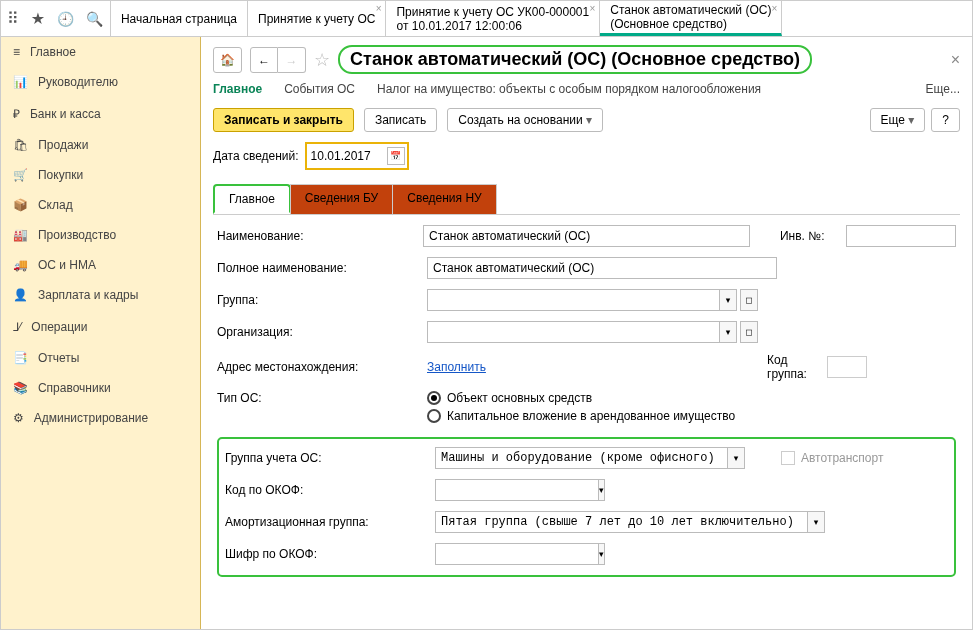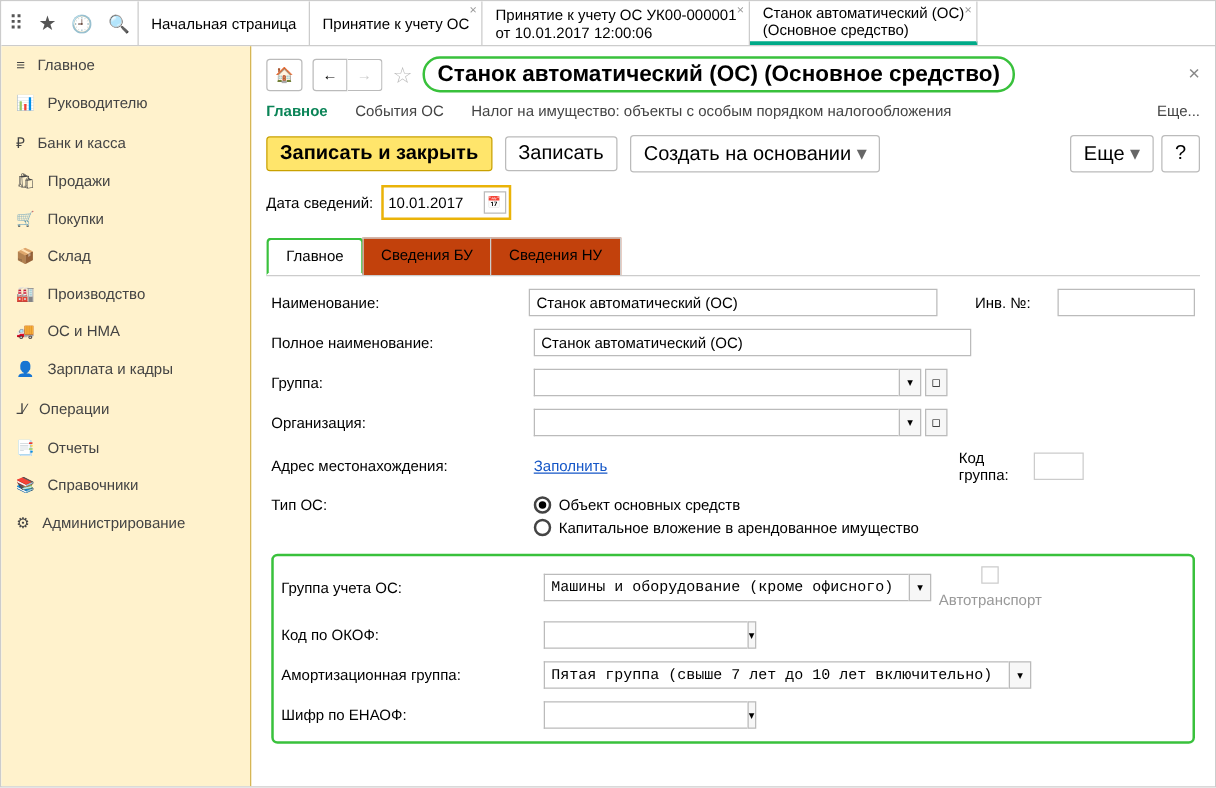--- a/index.html
+++ b/index.html
@@ -20,21 +20,21 @@
   .btn-group { display:inline-flex;}
   .btn-group .btn-icon:first-child{border-top-right-radius:0;border-bottom-right-radius:0;}
   .btn-group .btn-icon:last-child{border-top-left-radius:0;border-bottom-left-radius:0;border-left:none;}
   .title { font-size: 18px; font-weight:bold; }
   .title-highlight { border:2px solid #39c13c; border-radius:14px; padding:2px 10px;}
   .close-x { margin-left:auto; font-size:16px; color:#888; cursor:pointer;}
   .menu-row { display:flex; gap:22px; align-items:center; margin:8px 0 12px 0;}
   .menu-link { color:#444; cursor:pointer;}
   .menu-link.active { color:#0a8457; font-weight:bold;}
   .action-row { display:flex; gap:10px; align-items:center; margin-bottom:10px;}
-  .btn { border:1px solid #bbb; background:#fff; padding:4px 10px; cursor:pointer; border-radius:3px; font-size:16px;}
+  .btn { border:1px solid #bbb; background:#fff; padding:4px 10px; cursor:pointer; border-radius:3px; font-size:12px;}
   .btn.primary { background:#ffe56b; border-color:#c9a100; font-weight:bold;}
   .btn.more::after { content:" ▾"; color:#666;}
   .right-actions { margin-left:auto; display:flex; gap:6px;}
   .field-row { display:flex; align-items:center; margin-bottom:10px;}
   .field-label { width:210px;}
   input[type=text], .combo { border:1px solid #bbb; padding:3px 5px; height:22px; font-size:12px;}
   .date-wrap { border:2px solid #eab308; padding:1px 2px; display:inline-flex; align-items:center;}
   .date-wrap input { border:none; width:78px; padding:2px;}
   .date-cal { border:1px solid #bbb; width:18px; height:18px; display:inline-flex; align-items:center; justify-content:center; font-size:9px; color:#555;}
   .sub-tabs { display:flex; border-bottom:1px solid #ccc; margin-bottom:10px;}
@@ -249,41 +249,41 @@
         </div>
       </div>
 
       <div class="green-box">
         <div class="field-row">
           <span class="field-label">Группа учета ОС:</span>
           <div class="combo-box" style="width:310px;">
               <input type="text" value="Машины и оборудование (кроме офисного)" style="">
               <span class="combo-btn">▾</span>
             </div>
-          <div class="autotransport" style="margin-left:6px;flex-direction:column;">
+          <div class="autotransport" style="margin-left:36px;">
               <span class="chk"></span>
               <span>Автотранспорт</span>
             </div>
         </div>
         <div class="field-row">
           <span class="field-label">Код по ОКОФ:</span>
           <div class="combo-box combo-narrow">
               <input type="text" value="" style="">
               <span class="combo-btn">▾</span>
             </div>
         </div>
         <div class="field-row">
           <span class="field-label">Амортизационная группа:</span>
           <div class="combo-box combo-wider">
               <input type="text" value="Пятая группа (свыше 7 лет до 10 лет включительно)" style="">
               <span class="combo-btn">▾</span>
             </div>
         </div>
         <div class="field-row" style="margin-bottom:2px;">
-          <span class="field-label">Шифр по ЕНАОФ:</span>
+          <span class="field-label">Шифр по ОКОФ:</span>
           <div class="combo-box combo-narrow">
               <input type="text" value="" style="">
               <span class="combo-btn">▾</span>
             </div>
         </div>
       </div>
 
     </div>
   </div>
 </div>

